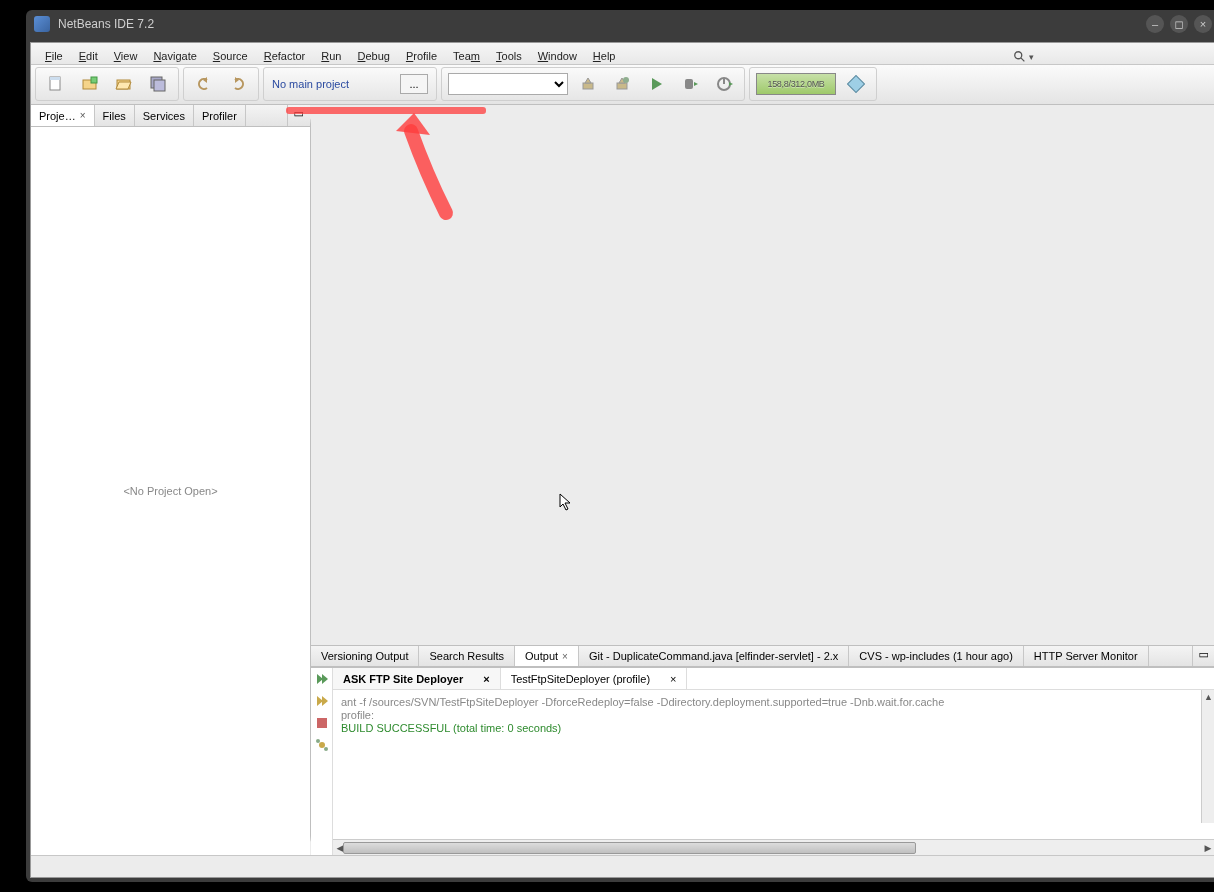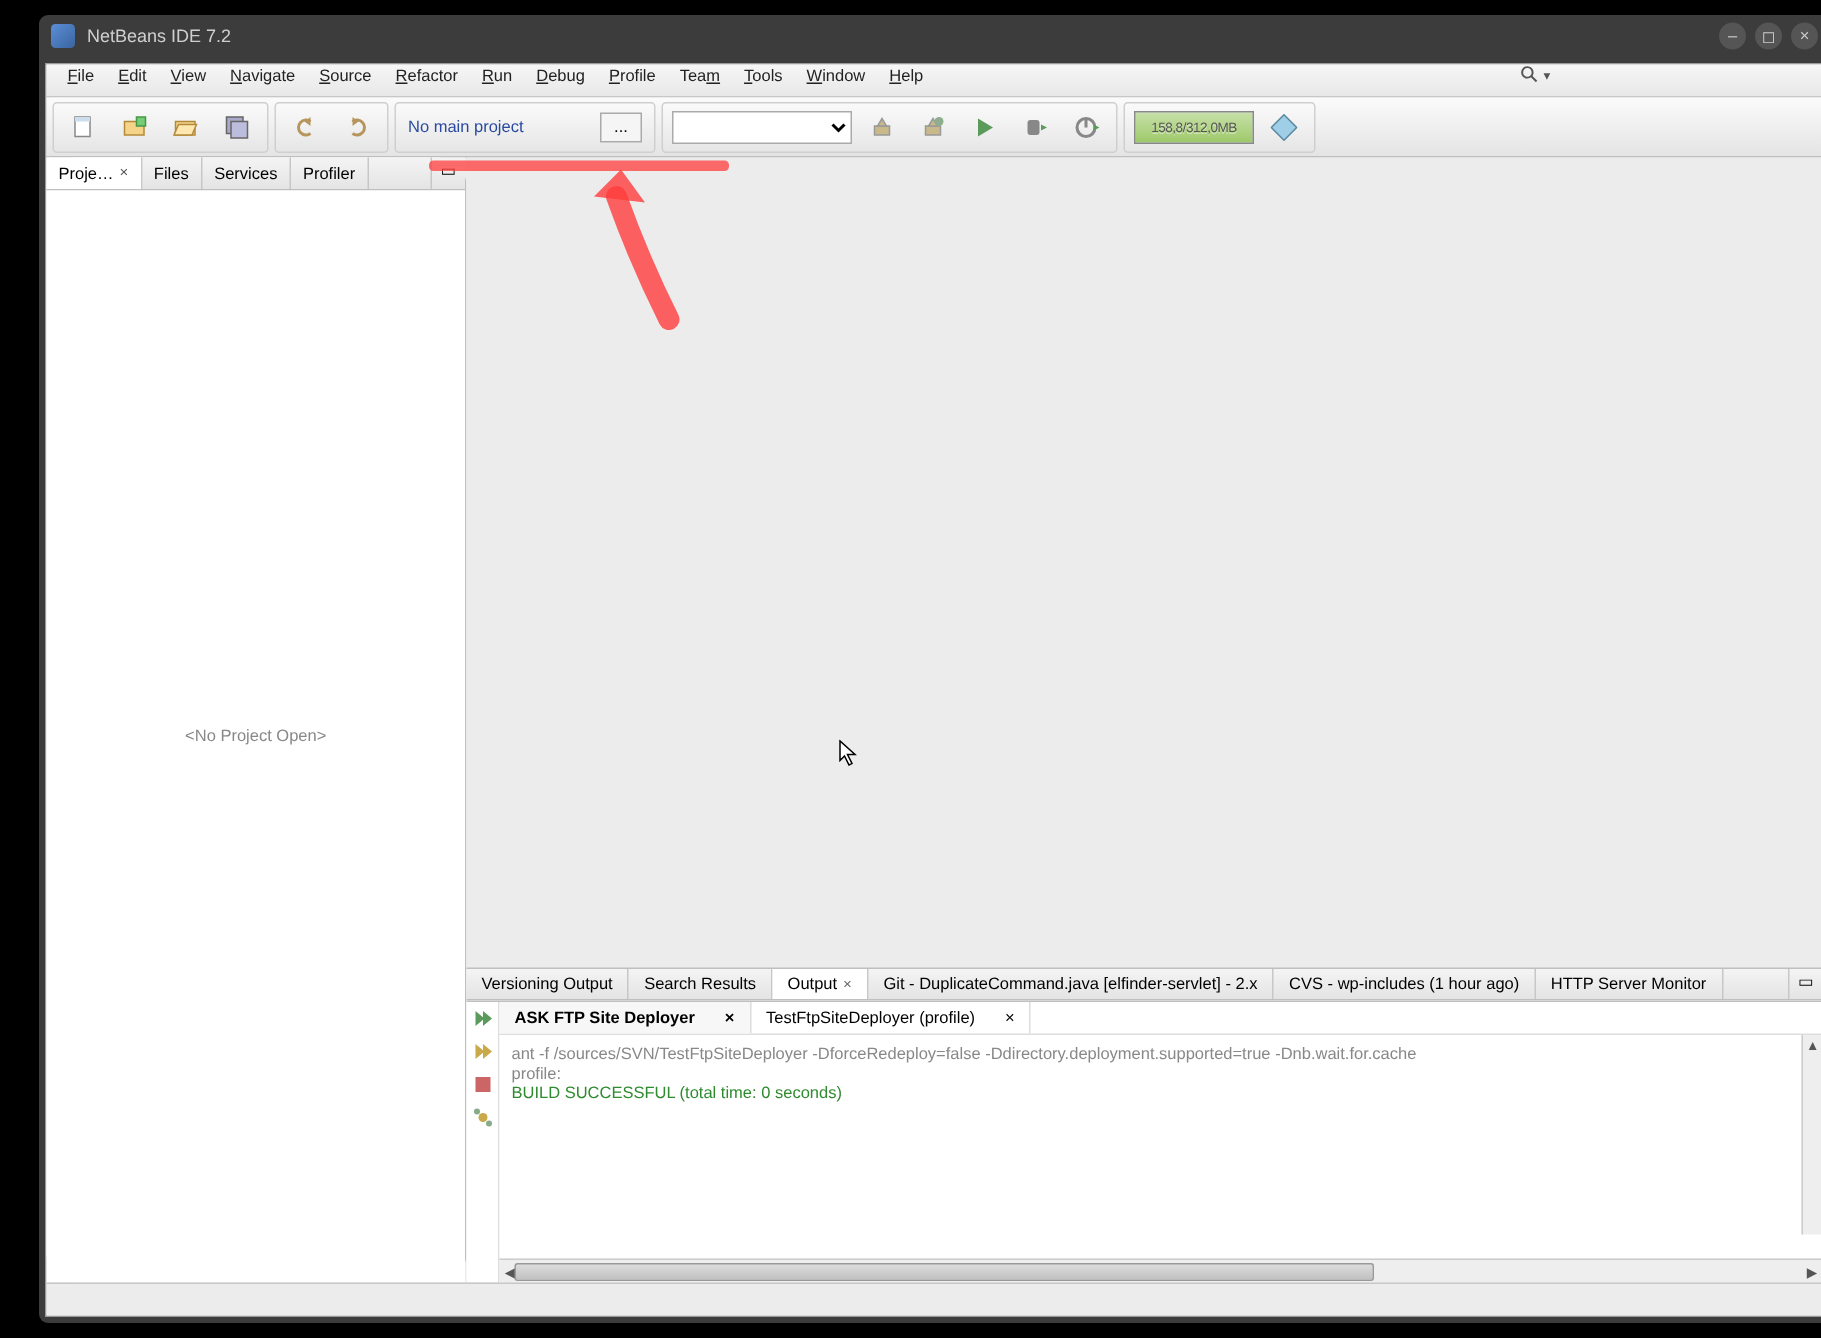--- a/index.html
+++ b/index.html
@@ -3,27 +3,27 @@
 <meta charset="utf-8">
 <style>
 * { box-sizing: border-box; margin: 0; padding: 0; font-family: "Segoe UI", Tahoma, sans-serif; }
 body { background: #000; width: 1214px; height: 892px; overflow: hidden; }
 .outer-frame { position: absolute; left: 26px; top: 10px; width: 1194px; height: 872px; background: #3c3c3c; border-radius: 6px; }
 .titlebar { height: 28px; display: flex; align-items: center; padding: 0 8px; color: #cfcfcf; font-size: 12px; }
 .titlebar .app-icon { width: 16px; height: 16px; background: linear-gradient(135deg,#5b8fd6,#3a64a0); border-radius: 3px; margin-right: 8px; display:inline-block; }
 .titlebar .title-text { flex: 1; }
 .titlebar .win-btn { width: 18px; height: 18px; border-radius: 50%; background: #555; margin-left: 6px; color:#ccc; display:flex; align-items:center; justify-content:center; font-size:11px; cursor:pointer; }
 .client { position: absolute; left: 4px; top: 32px; right: 4px; bottom: 4px; background: #ececec; border: 1px solid #999; }
-.menubar { height: 22px; background: linear-gradient(#f6f6f6,#e8e8e8); border-bottom: 1px solid #c7c7c7; display: flex; align-items: flex-start; padding: 0 6px; font-size: 11px; color: #222; }
+.menubar { height: 22px; background: linear-gradient(#f6f6f6,#e8e8e8); border-bottom: 1px solid #c7c7c7; display: flex; align-items: flex-end; padding: 0 6px; font-size: 11px; color: #222; }
 .menubar span.mi { padding: 2px 8px; cursor: default; }
 .menubar span.mi u { text-decoration: underline; }
 .menubar .spacer { flex: 1; }
 .menubar .search { width: 200px; display:flex; align-items:center; justify-content:flex-start; padding: 0 4px; }
 .menubar .search svg { width:14px; height:14px; }
-.toolbar { height: 40px; background: linear-gradient(#fbfbfb,#e4e4e4); border-bottom: 1px solid #bfbfbf; display: flex; align-items: center; padding: 2px 4px; gap: 4px; }
+.toolbar { height: 40px; background: linear-gradient(#fbfbfb,#e4e4e4); border-bottom: 1px solid #bfbfbf; display: flex; padding: 2px 4px; gap: 4px; }
 .tgroup { display: flex; align-items: center; height: 34px; border: 1px solid #cfcfcf; border-radius: 3px; background: linear-gradient(#fafafa,#e6e6e6); padding: 0 6px; gap: 6px; }
 .tbtn { width: 28px; height: 28px; display:flex; align-items:center; justify-content:center; border-radius:3px; }
 .project-sel { display:flex; align-items:center; padding: 0 8px; gap: 8px; }
 .project-sel .lbl { color: #2a4aa0; font-size: 11px; min-width: 120px; }
 .project-sel .dots { width: 28px; height: 20px; border: 1px solid #aaa; background: #f5f5f5; font-size: 11px; text-align:center; line-height:18px; cursor:pointer; }
 .configsel { width: 120px; height: 22px; border: 1px solid #aaa; background: #fff; }
 .mem { width: 80px; height: 22px; background: linear-gradient(#c7e0a8,#9ec96a); border: 1px solid #888; font-size: 9px; color:#555; text-shadow: 0 1px 0 rgba(255,255,255,.4); display:flex; align-items:center; justify-content:center; letter-spacing:-.3px; }
 .body { position: absolute; top: 62px; left: 0; right: 0; bottom: 22px; display:flex; }
 .sidebar { width: 280px; border-right: 1px solid #bfbfbf; background: #fff; display:flex; flex-direction:column;border-radius:19px; }
 .sidetabs { height: 22px; background: linear-gradient(#f4f4f4,#e4e4e4); border-bottom: 1px solid #bfbfbf; display:flex; font-size:11px; }

